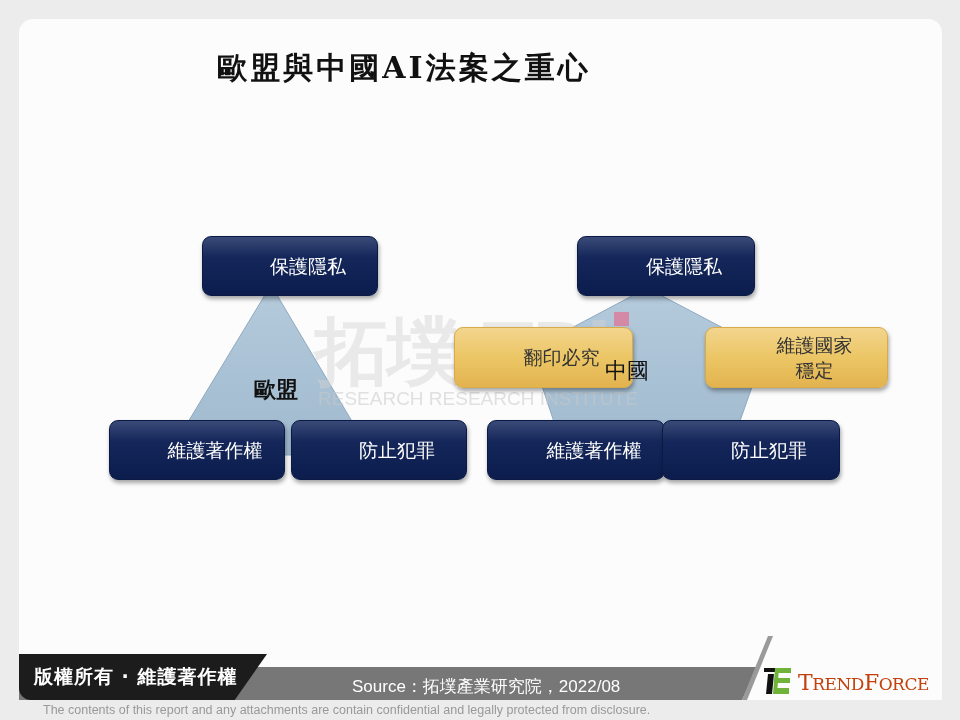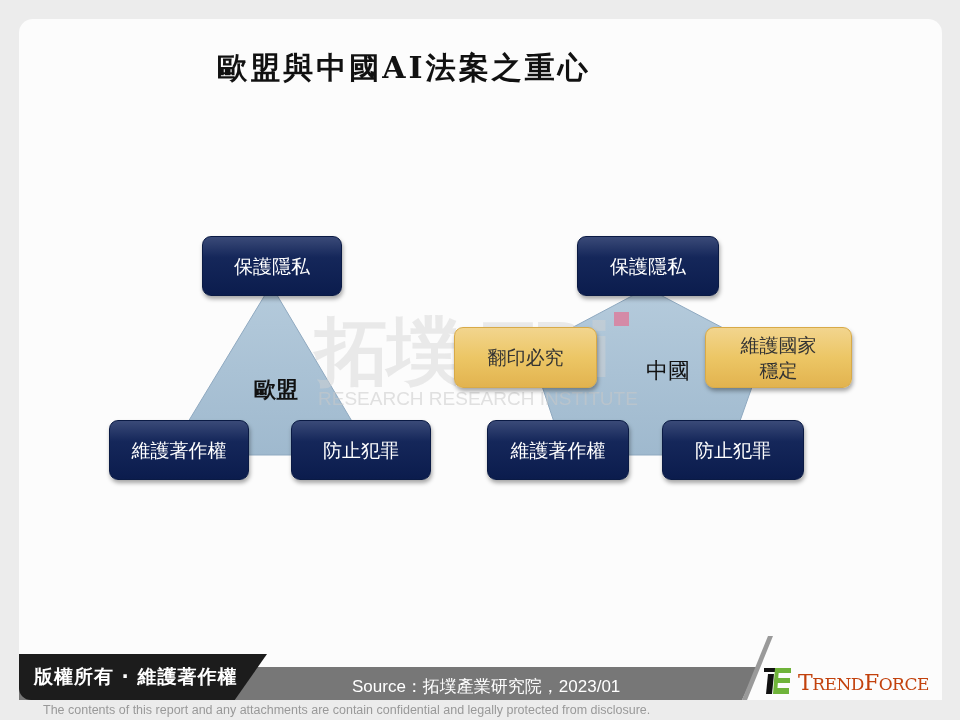--- a/index.html
+++ b/index.html
@@ -38,20 +38,21 @@
       background: #d48aa7;
     }
     .box {
       position: absolute;
       border-radius: 9px;
       display: flex; align-items: center; justify-content: center;
       text-align: center;
       font-family: "DejaVu Sans", sans-serif;
       font-size: 19px; line-height: 25px;
       box-shadow: 1px 3px 4px rgba(0,0,0,0.35);
+      padding-left: 36px;
     }
     .navy {
       background: linear-gradient(#3a4a78 0%, #15275a 35%, #0b1c4d 100%);
       color: #ffffff;
       border: 1px solid #0a1a44;
     }
     .gold {
       background: linear-gradient(#f2d58e 0%, #ecc665 50%, #e2b34f 100%);
       color: #333;
       border: 1px solid #d8aa48;
@@ -133,36 +134,36 @@
 <div class="box navy" style="left:291px; top:420px; width:138px; height:58px;">
   <span>防止犯罪</span>
 </div>
 
 <div class="box navy" style="left:577px; top:236px; width:140px; height:58px;">
   <span>保護隱私</span>
 </div>
 <div class="box gold" style="left:454px; top:327px; width:141px; height:59px;">
   <span>翻印必究</span>
 </div>
-<div class="center-label" style="left:646px; top:356px; font-weight:normal;">中國</div>
+<div class="center-label" style="left:605px; top:356px; font-weight:normal;">中國</div>
 <div class="box gold" style="left:705px; top:327px; width:145px; height:59px; flex-direction:column;align-items:center;">
   <span>維護國家</span>
   <span>穩定</span>
 </div>
 <div class="box navy" style="left:487px; top:420px; width:140px; height:58px;">
   <span>維護著作權</span>
 </div>
 <div class="box navy" style="left:662px; top:420px; width:140px; height:58px;">
   <span>防止犯罪</span>
 </div>
 
 <div class="footer-bar"></div>
 <div class="footer-black"></div>
 <div class="footer-copy">版權所有 · 維護著作權</div>
-<div class="footer-source">Source：拓墣產業研究院，2023/01</div>
+<div class="footer-source">Source：拓墣產業研究院，2022/08</div>
 
 <div class="logo-area"></div>
 <div class="logo-edge"></div>
 <svg style="position:absolute; left:764px; top:668px;" width="28" height="28">
   <polygon points="0,0 12,0 12,4 0,4" fill="#111"></polygon>
   <polygon points="4,6 10,6 8,26 2,26" fill="#111"></polygon>
   <polygon points="12,0 27,0 27,5 14,5" fill="#6fb33a"></polygon>
   <polygon points="12,10 26,10 26,15 12,15" fill="#6fb33a"></polygon>
   <polygon points="11,20 25,20 25,26 10,26" fill="#6fb33a"></polygon>
   <polygon points="11,0 15,0 13,26 9,26" fill="#6fb33a"></polygon>

